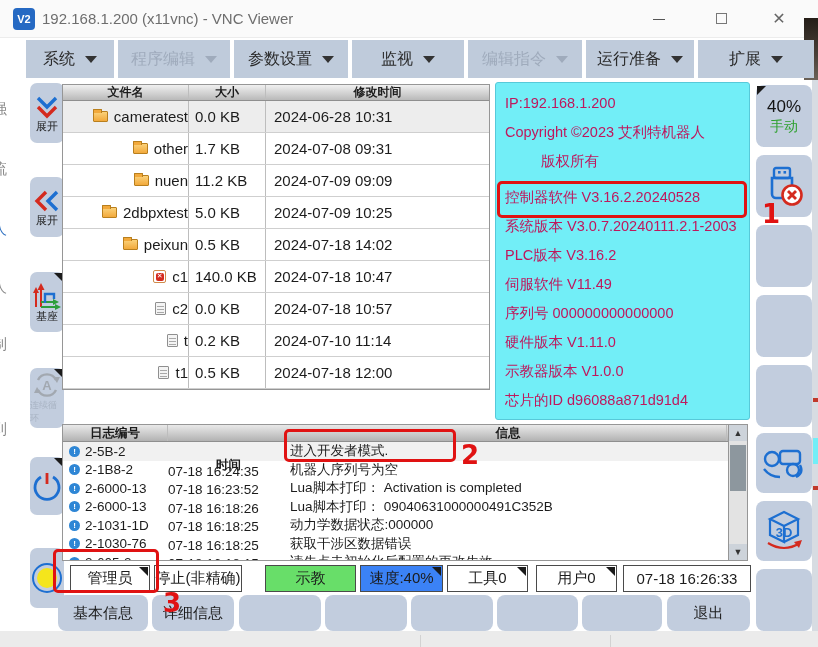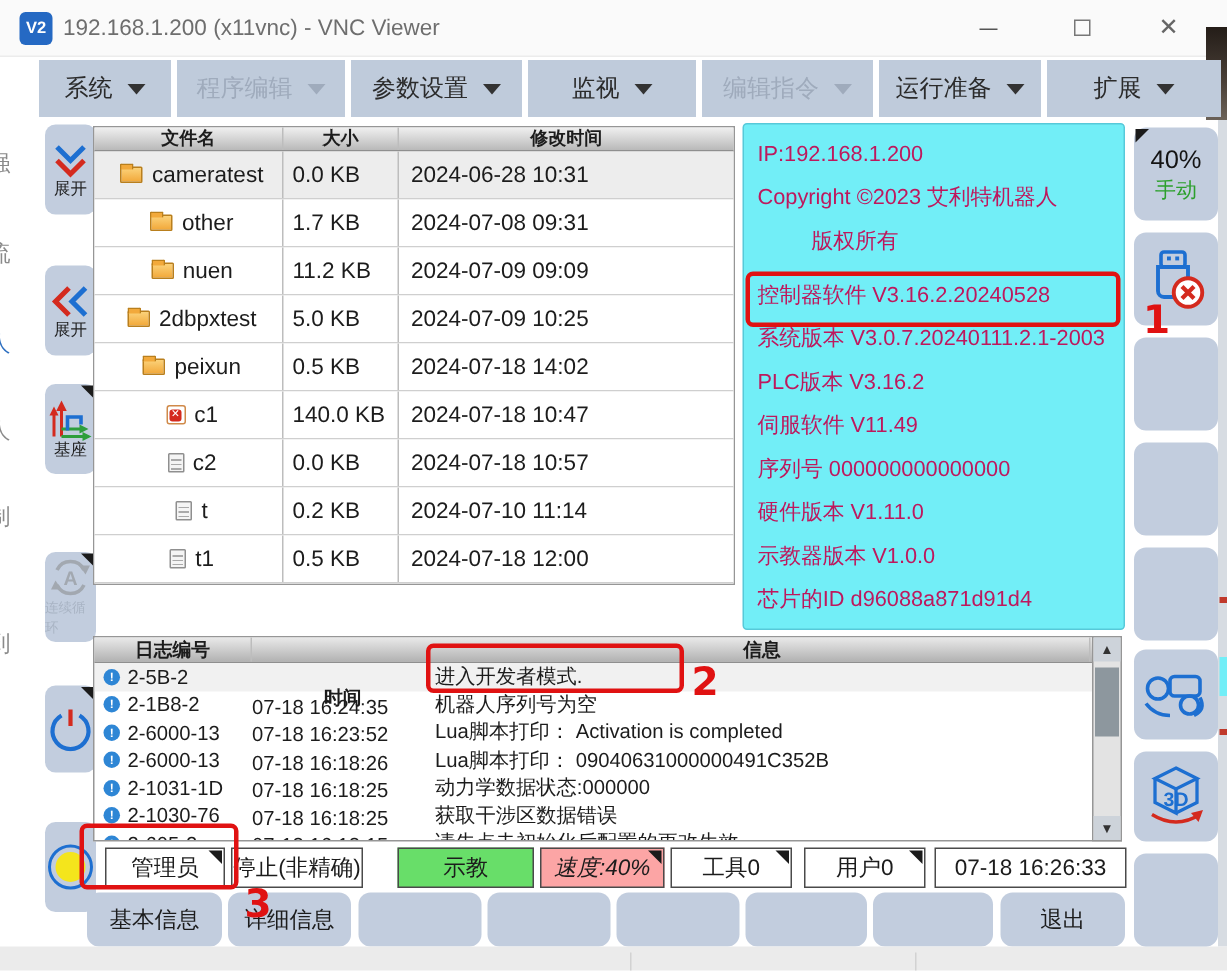--- a/index.html
+++ b/index.html
@@ -47,21 +47,21 @@
 
   
   #file-table { left:62px; top:84px; width:428px; border:1px solid #969696; background:#fff; }
   .ft-head { display:flex; height:16px; background:linear-gradient(#f0f0f0,#b9b9b9);
     font-size:12px; font-weight:bold; border-bottom:1px solid #8f8f8f; }
   .ft-head div, .ft-row div { border-right:1px solid #bdbdbd; display:flex; align-items:center; justify-content:center; }
   .ft-head div:last-child, .ft-row div:last-child { border-right:none; }
   .c-name { width:126px; } .c-size { width:77px; } .c-time { width:223px; }
   .ft-row { display:flex; height:32px; font-size:15px; border-bottom:1px solid #cfcfcf; background:#fff; }
   .ft-row.hl { background:#ededed; }
-  .ft-row .c-name { justify-content:center; padding-left:5px; gap:6px; }
+  .ft-row .c-name { justify-content:flex-end; padding-left:5px; gap:6px; }
   .ft-row .c-size { justify-content:flex-start; padding-left:6px; }
   .ft-row .c-time { justify-content:flex-start; padding-left:8px; }
 
   .icon-folder { width:15px; height:11px; background:linear-gradient(#fbd27a,#f2a93b); border:1px solid #b97f1d; border-radius:1px; position:relative; flex:0 0 auto; }
   .icon-folder::before { content:""; position:absolute; left:-1px; top:-3px; width:7px; height:3px; background:#f2a93b; border:1px solid #b97f1d; border-bottom:none; border-radius:1px 1px 0 0; }
   .icon-doc { width:11px; height:13px; background:#f4f4f4; border:1px solid #8f8f8f; border-radius:1px; flex:0 0 auto;
     background-image:repeating-linear-gradient(#f4f4f4 0 2px,#a9a9a9 2px 3px); background-size:7px 11px; background-position:1px 1px; background-repeat:no-repeat; }
   .icon-errfile { width:13px; height:13px; background:#fff; border:1px solid #d08a4a; border-radius:2px; position:relative; flex:0 0 auto; }
   .icon-errfile::before { content:""; position:absolute; left:1.5px; top:1.5px; width:8px; height:8px; background:#d42a1e; border-radius:2px; }
   .icon-errfile::after { content:"✕"; position:absolute; left:2.5px; top:0.5px; font-size:7px; color:#fff; font-weight:bold; }
@@ -90,21 +90,21 @@
   
   #log-scroll { left:728px; top:424px; width:20px; height:137px; background:#e3e3e3; border:1px solid #969696; }
   .scr-btn { width:18px; height:16px; background:#cdd3da; text-align:center; font-size:9px; line-height:16px; color:#333; cursor:pointer; }
   #scr-thumb { position:absolute; left:1px; top:20px; width:16px; height:46px; background:#8d979e; cursor:pointer; }
   #scr-down { position:absolute; left:0; bottom:0; }
 
   
   .status-item { top:565px; height:27px; background:#fff; border:1px solid #4a4a4a;
     display:flex; align-items:center; justify-content:center; font-size:15px; cursor:pointer; }
   .status-item.green { background:#68de69; }
-  .status-item.dark { background:#fca5a5;font-style:italic; }
+  .status-item.dark { background:#3b82f6; }
 
   
   .tab-btn { top:595px; height:36px; background:#c2cdde; border-radius:8px; display:flex;
     align-items:center; justify-content:center; font-size:15px; cursor:pointer; }
   #desktop-strip { left:0; top:631px; width:818px; height:16px; background:#ebebeb; }
   .desk-line { top:635px; width:1px; height:12px; background:#d2d2d2; }
 
   
   .rt-btn { left:756px; width:56px; background:#c2cdde; border-radius:8px; display:flex;
     flex-direction:column; align-items:center; justify-content:center; cursor:pointer; }
@@ -178,21 +178,21 @@
   </svg>
   <span class="lbl">展开</span>
 </div>
 <div class="abs side-btn" style="left:30px;top:177px;width:34px;height:60px;">
   <svg width="28" height="26" viewBox="0 0 28 26">
     <polyline points="13,4 4,13 13,22" fill="none" stroke="#d42a1e" stroke-width="3.4"></polyline>
     <polyline points="24,4 15,13 24,22" fill="none" stroke="#1d6fd1" stroke-width="3.4"></polyline>
   </svg>
   <span class="lbl">展开</span>
 </div>
-<div class="abs side-btn tri-tr" style="left:30px;top:256px;width:34px;height:60px;">
+<div class="abs side-btn tri-tr" style="left:30px;top:272px;width:34px;height:60px;">
   <svg width="30" height="28" viewBox="0 0 30 28">
     <line x1="9" y1="25" x2="9" y2="6" stroke="#d42a1e" stroke-width="2"></line>
     <polygon points="9,1 5.5,8 12.5,8" fill="#d42a1e"></polygon>
     <line x1="4" y1="25" x2="4" y2="10" stroke="#d42a1e" stroke-width="2"></line>
     <polygon points="4,5 1,11 7,11" fill="#d42a1e"></polygon>
     <line x1="9" y1="25" x2="27" y2="25" stroke="#2e9e3c" stroke-width="2"></line>
     <polygon points="29,25 23,22 23,28" fill="#2e9e3c"></polygon>
     <line x1="9" y1="20" x2="24" y2="20" stroke="#2e9e3c" stroke-width="2"></line>
     <polygon points="27,20 21,17 21,23" fill="#2e9e3c"></polygon>
     <path d="M13,21 L13,12 L22,12 L22,17" fill="none" stroke="#1d6fd1" stroke-width="2.4"></path>

